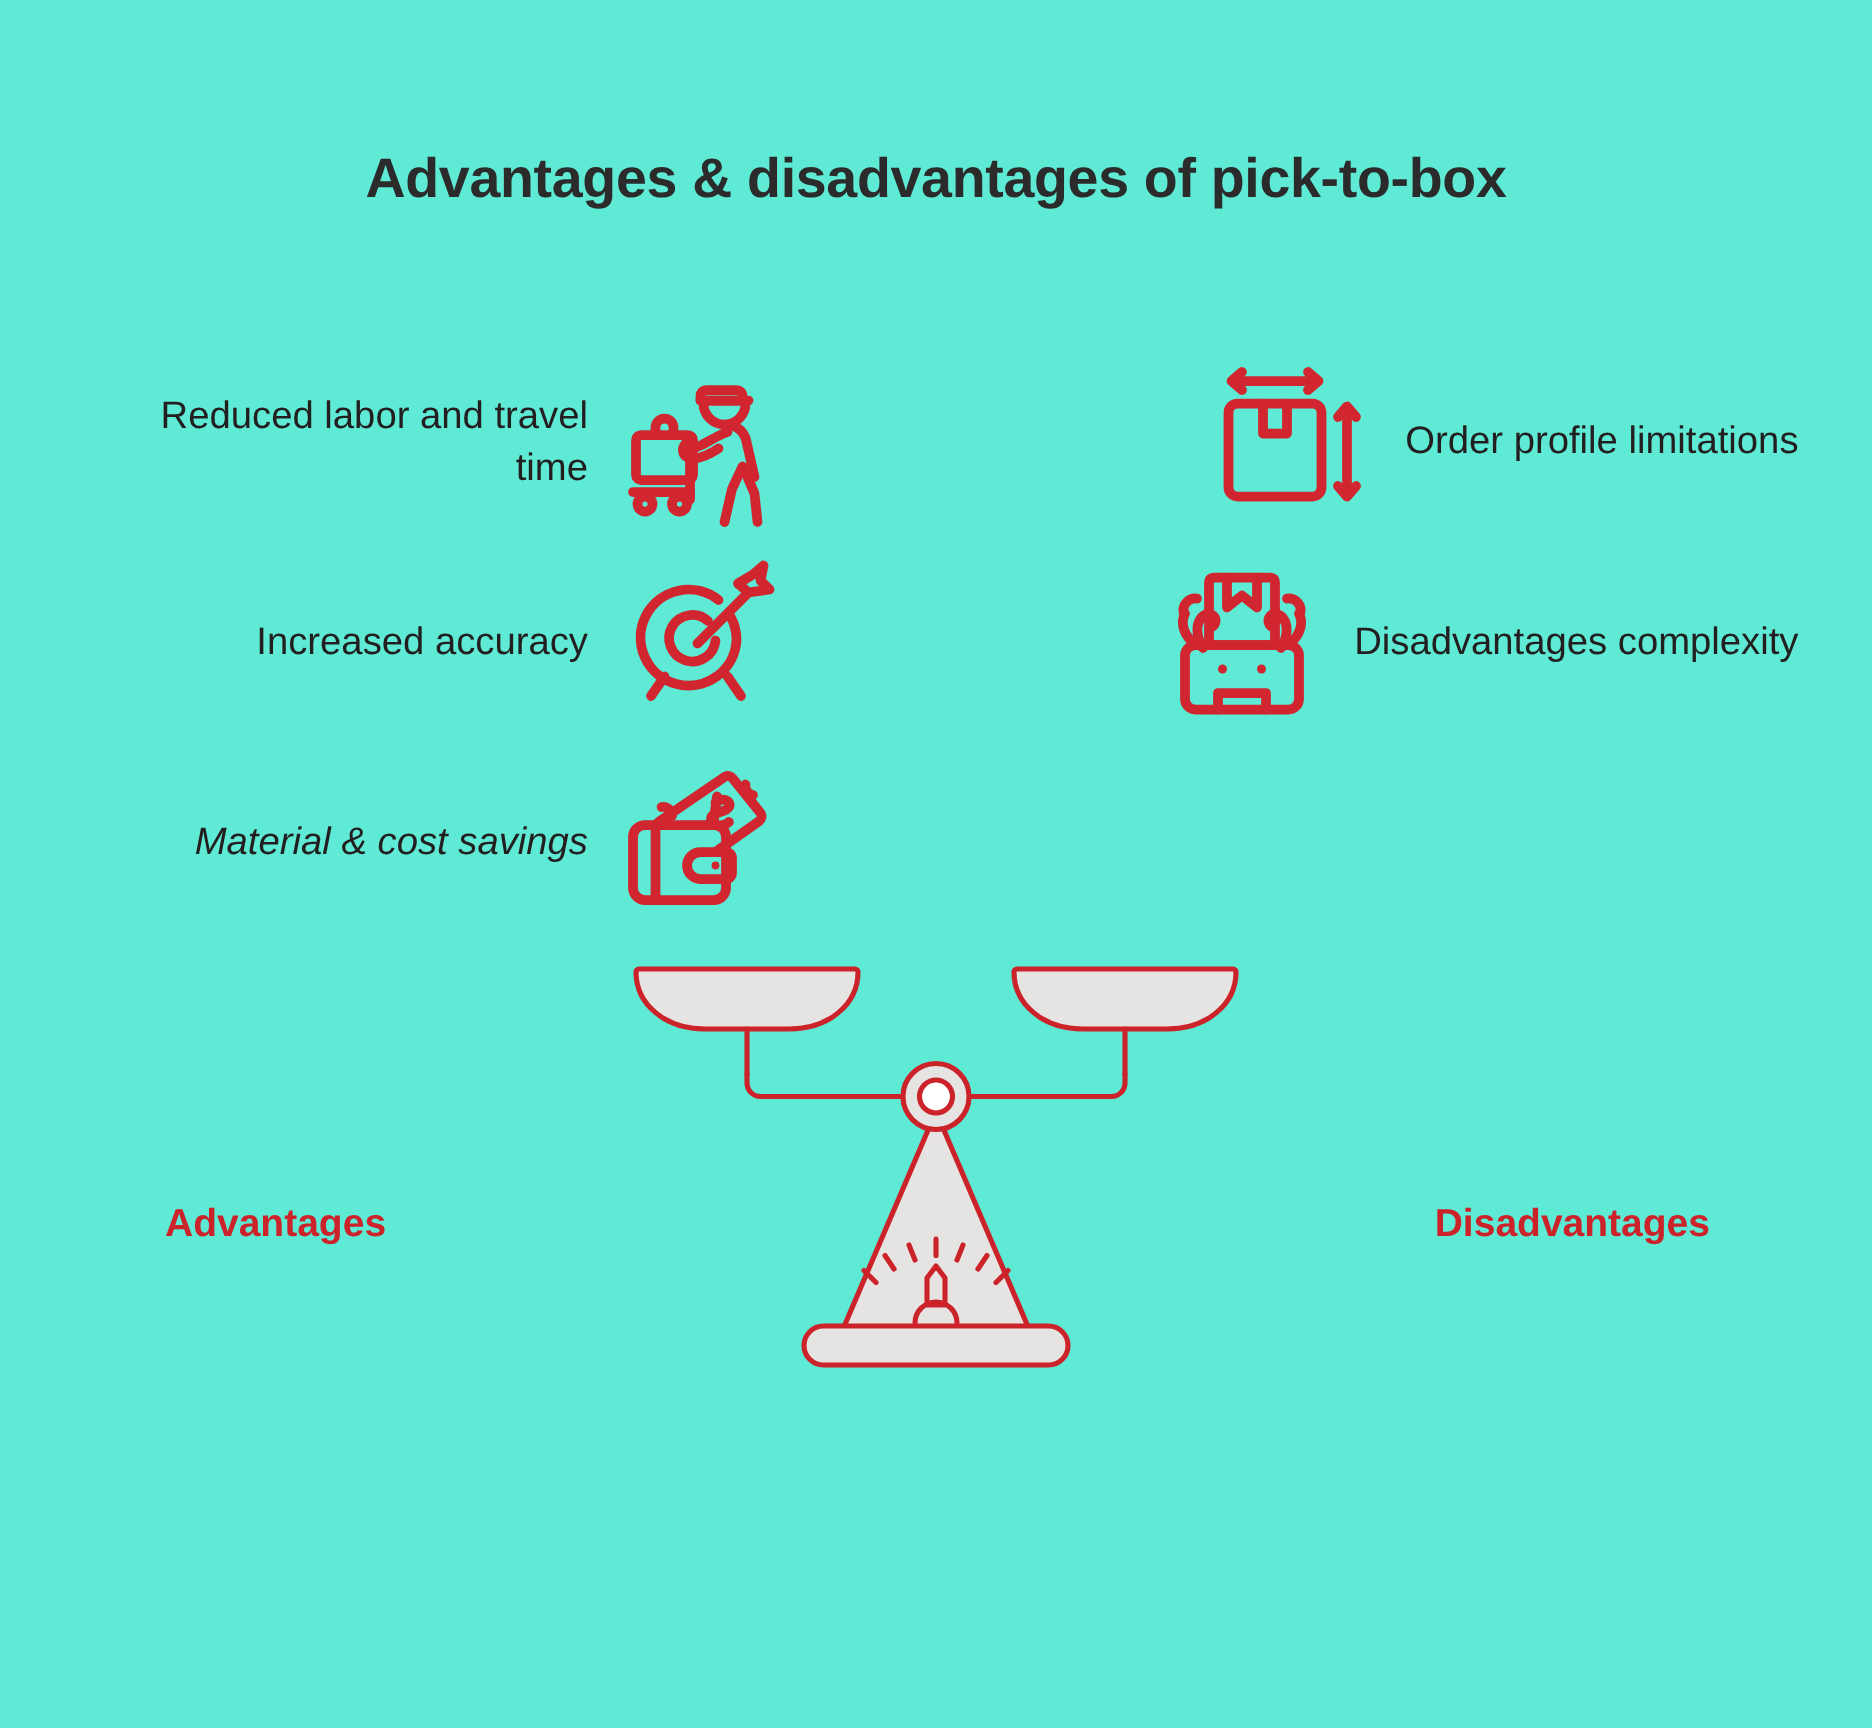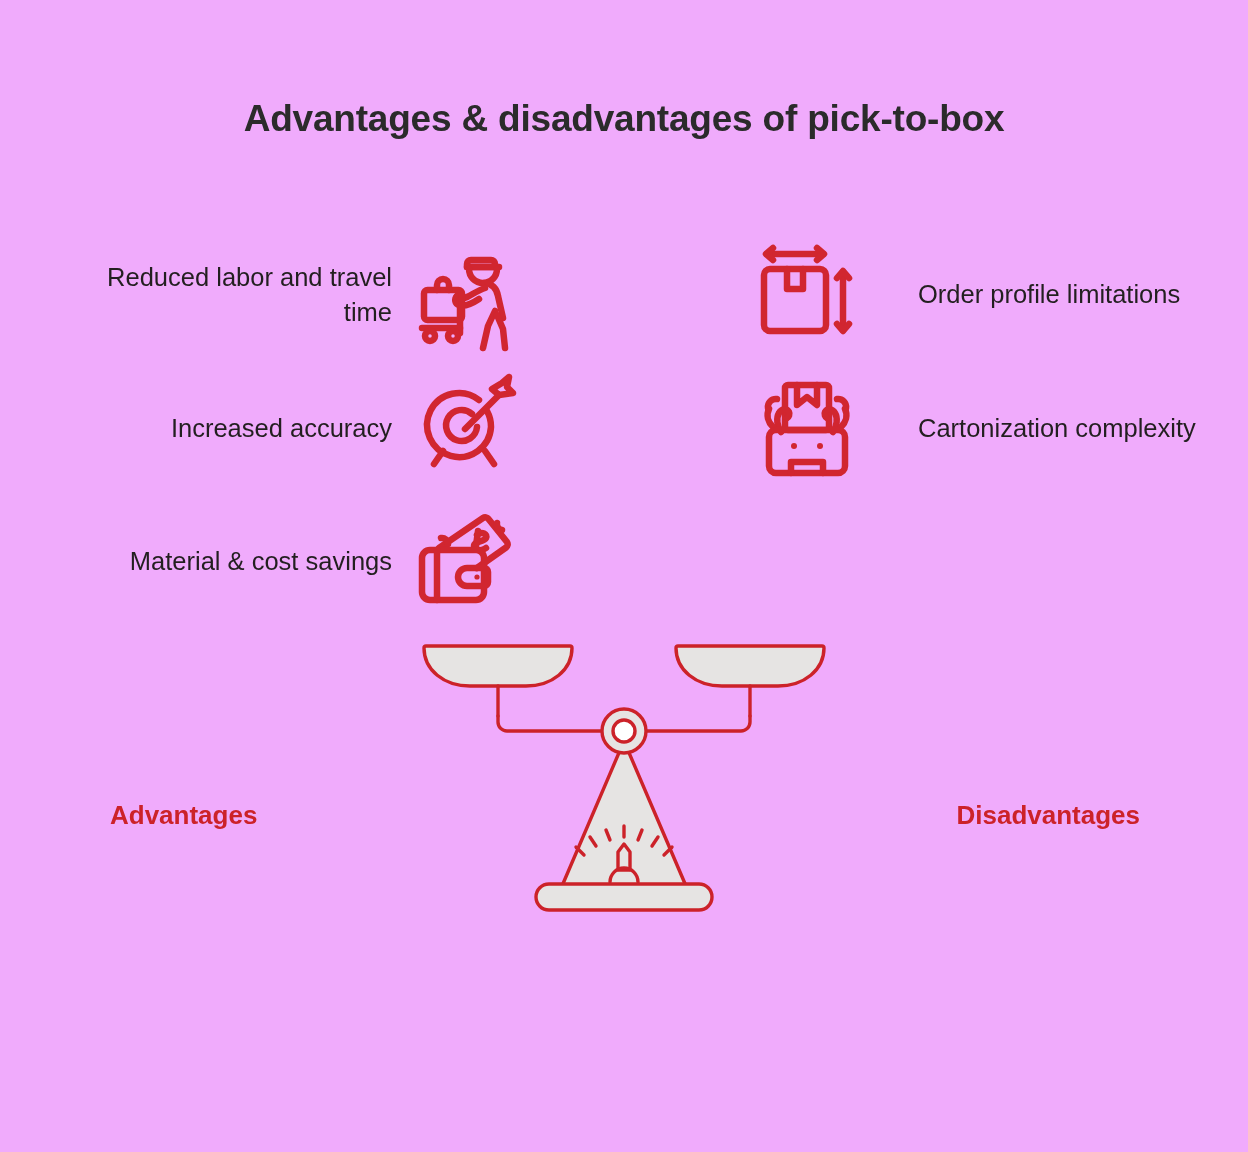--- a/index.html
+++ b/index.html
@@ -9,21 +9,21 @@
     background: #ffffff;
   }
   body {
     font-family: "Liberation Sans", sans-serif;
     -webkit-font-smoothing: antialiased;
   }
   .page {
     position: relative;
     width: 1248px;
     height: 1152px;
-    background: #f0abfc;
+    background: #5eead4;
     overflow: hidden;
   }
 
   
   .title {
     position: absolute;
     top: 98px;
     left: 0;
     width: 1248px;
     text-align: center;
@@ -38,24 +38,23 @@
     position: absolute;
     display: flex;
     align-items: center;
   }
   .row-left {
     left: 60px;
     width: 460px;
     justify-content: flex-end;
   }
   .row-right {
-    left: 754px;
+    left: 729px;
     width: 470px;
-    justify-content: flex-start;
-    gap: 36px;
+    justify-content: flex-end;
   }
 
   .item-label {
     font-size: 25.5px;
     line-height: 1.38;
     color: #231f20;
   }
   .row-left .item-label {
     text-align: right;
     padding-right: 22px;
@@ -74,21 +73,21 @@
     justify-content: center;
   }
   .icon-box svg {
     display: block;
     overflow: visible;
   }
 
   
   .row-1 { top: 240px; height: 110px; }
   .row-2 { top: 377px; height: 104px; }
-  .row-3 { top: 506px; height: 112px; }
+  .row-3 { top: 506px; height: 112px; font-style: italic; }
 
   
   .scale-wrap {
     position: absolute;
     left: 0;
     top: 628px;
     width: 1248px;
     height: 300px;
   }
   .scale-wrap svg {
@@ -230,21 +229,21 @@
         <path d="M89 29 c3 6 1 13 -4 18"></path>
 
         <rect x="13" y="50" width="76" height="43" rx="7"></rect>
 
         <circle cx="38" cy="66" r="3" fill="#d12630" stroke="none"></circle>
         <circle cx="64" cy="66" r="3" fill="#d12630" stroke="none"></circle>
 
         <path d="M35 93 v-11 h32 v11"></path>
       </svg>
     </div>
-    <div class="item-label">Cartonization complexity</div>
+    <div class="item-label">Disadvantages complexity</div>
   </div>
 
 
   <div class="scale-wrap">
     <svg width="420" height="300" viewBox="0 0 420 300" fill="none" stroke="#cc2229" stroke-width="3.4" stroke-linecap="round" stroke-linejoin="round">
 
       <path d="M12 18 H156 a2 2 0 0 1 2 2 c0 22 -20 38 -46 38 H56 C30 58 10 42 10 20 a2 2 0 0 1 2 -2 z" fill="#e6e4e3"></path>
 
       <path d="M84 58 v30"></path>
 

